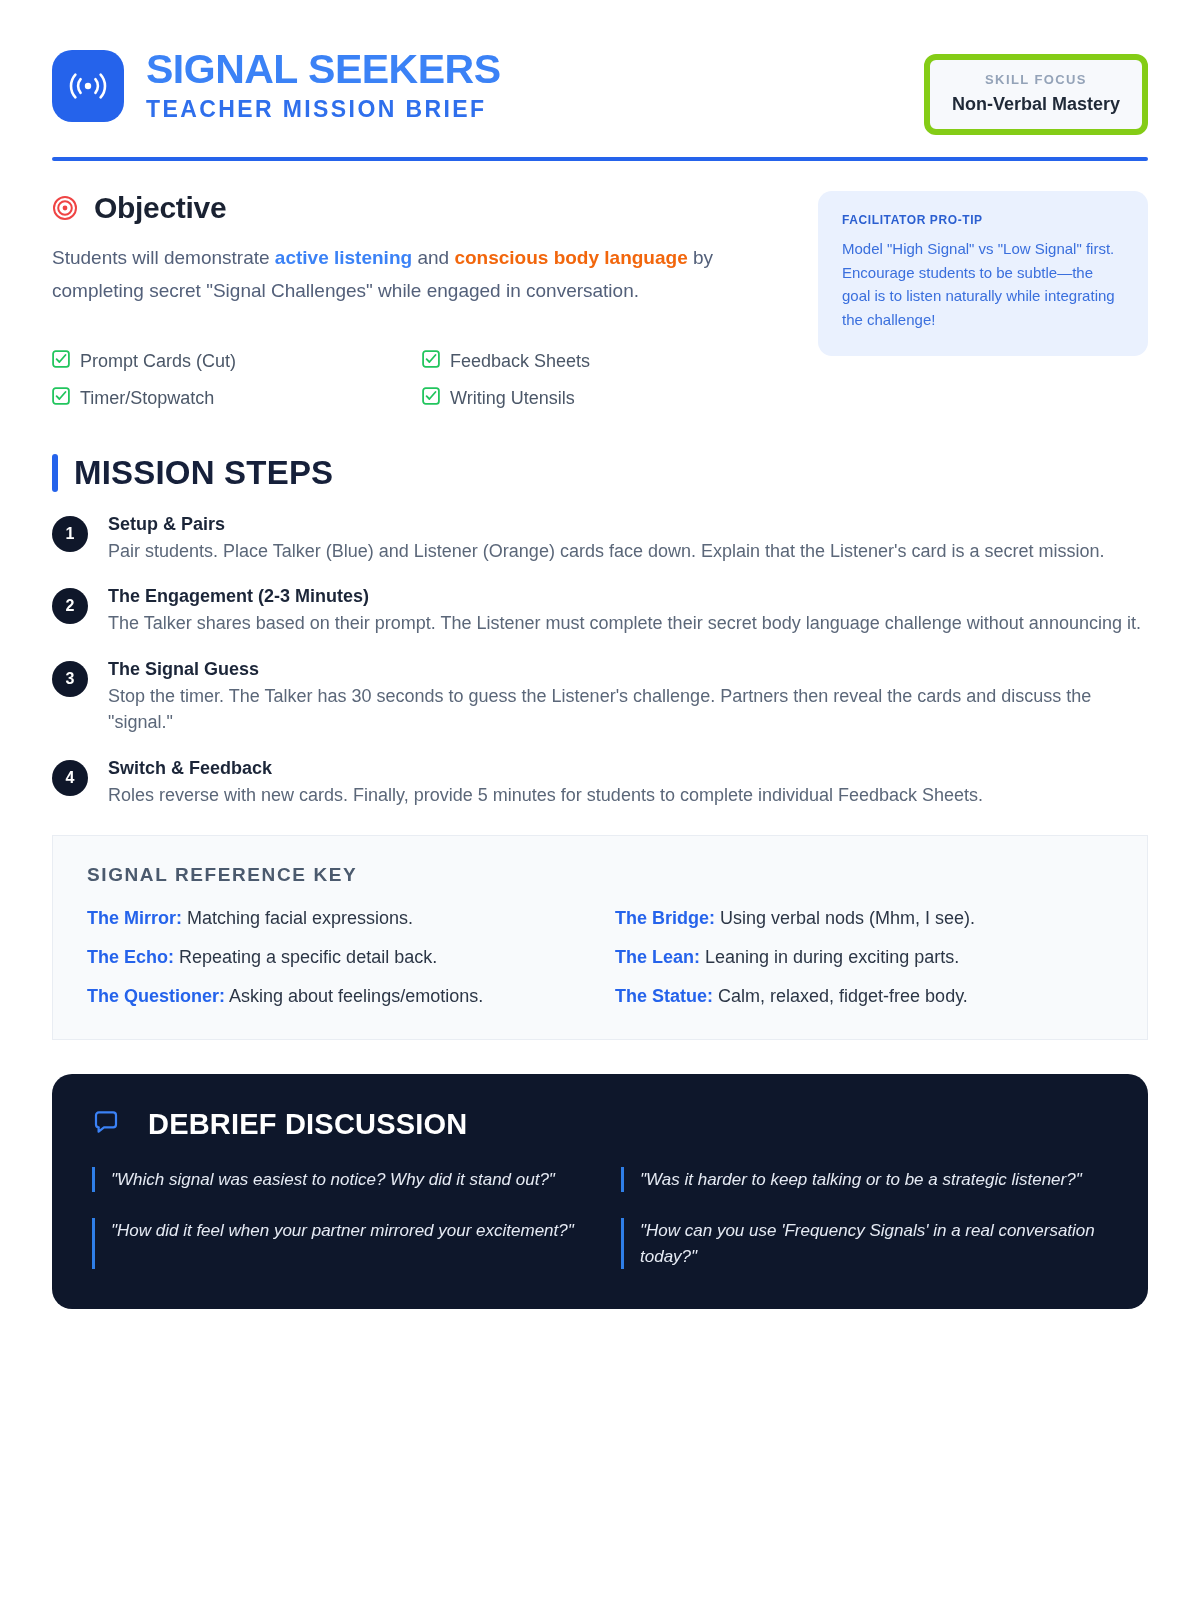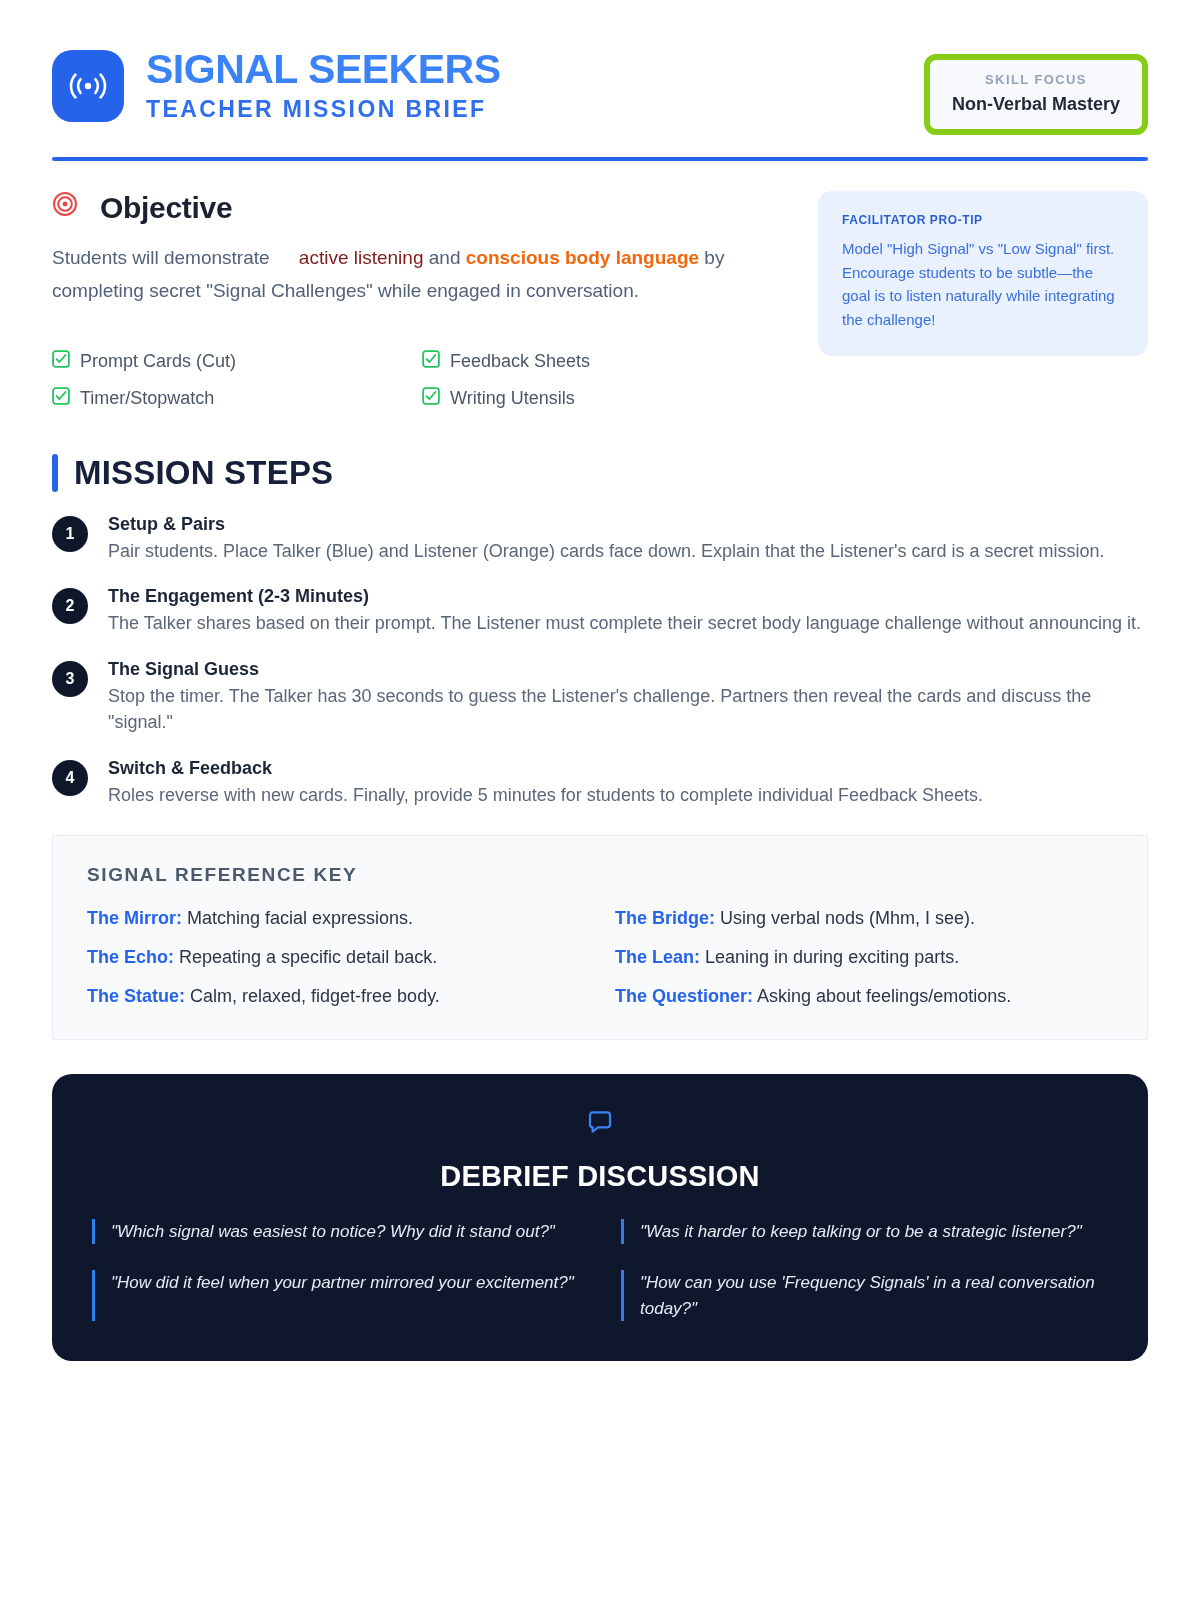--- a/index.html
+++ b/index.html
@@ -78,22 +78,22 @@
   .header-rule {
     height: 4px;
     background: #2563eb;
     margin-top: 22px;
     border-radius: 2px;
   }
 
   
   .sec-head {
     display: flex;
-    align-items: flex-start;
-    gap: 22px;
+    align-items: flex-end;
+    gap: 16px;
   }
   .sec-head h2 {
     font-size: 30px;
     font-weight: 800;
     color: #1a2232;
     letter-spacing: -0.3px;
   }
 
   
   .body-cols {
@@ -104,21 +104,21 @@
   .col-left { flex: 1 1 auto; min-width: 0; }
   .col-right { flex: 0 0 330px; }
 
   .objective-text {
     font-size: 19px;
     line-height: 1.75;
     color: #53607a;
     margin-top: 16px;
     max-width: 690px;
   }
-  .hl-blue { color: #7f1d1d; font-weight: 400; margin-left: 24px; }
+  .hl-blue { color: #3b82f6; font-weight: 700; }
   .hl-orange { color: #f2660c; font-weight: 700; }
 
   .protip {
     background: #eaf1fe;
     border-radius: 14px;
     padding: 22px 24px 24px 24px;
   }
   .protip-title {
     font-size: 12px;
     font-weight: 700;
@@ -229,23 +229,22 @@
   
   .debrief {
     margin-top: 34px;
     background: #0e172b;
     border-radius: 20px;
     padding: 34px 40px 40px 40px;
   }
   .debrief-head {
     display: flex;
     align-items: center;
-    gap: 20px;
+    gap: 28px;
     margin-bottom: 26px;
-    flex-direction: column;
   }
   .debrief-head h2 {
     font-size: 29px;
     font-weight: 800;
     color: #ffffff;
     letter-spacing: 0.2px;
   }
   .debrief-grid {
     display: grid;
     grid-template-columns: 1fr 1fr;
@@ -408,24 +407,24 @@
       <div class="signal-item">
         <b>The Bridge:</b><span> Using verbal nods (Mhm, I see).</span>
       </div>
       <div class="signal-item">
         <b>The Echo:</b><span> Repeating a specific detail back.</span>
       </div>
       <div class="signal-item">
         <b>The Lean:</b><span> Leaning in during exciting parts.</span>
       </div>
       <div class="signal-item">
+        <b>The Questioner:</b><span> Asking about feelings/emotions.</span>
+      </div>
+      <div class="signal-item">
         <b>The Statue:</b><span> Calm, relaxed, fidget-free body.</span>
-      </div>
-      <div class="signal-item">
-        <b>The Questioner:</b><span> Asking about feelings/emotions.</span>
       </div>
     </div>
   </div>
 
   <div class="debrief">
     <div class="debrief-head">
       <span>
         <svg width="28" height="28" viewBox="0 0 28 28" fill="none">
           <path d="M4 7.2a2.8 2.8 0 0 1 2.8-2.8h14.4A2.8 2.8 0 0 1 24 7.2v9.4a2.8 2.8 0 0 1-2.8 2.8H12l-5.4 4.3v-4.3H6.8A2.8 2.8 0 0 1 4 16.6V7.2z" stroke="#3b82f6" stroke-width="2.2" stroke-linejoin="round"></path>
         </svg>

